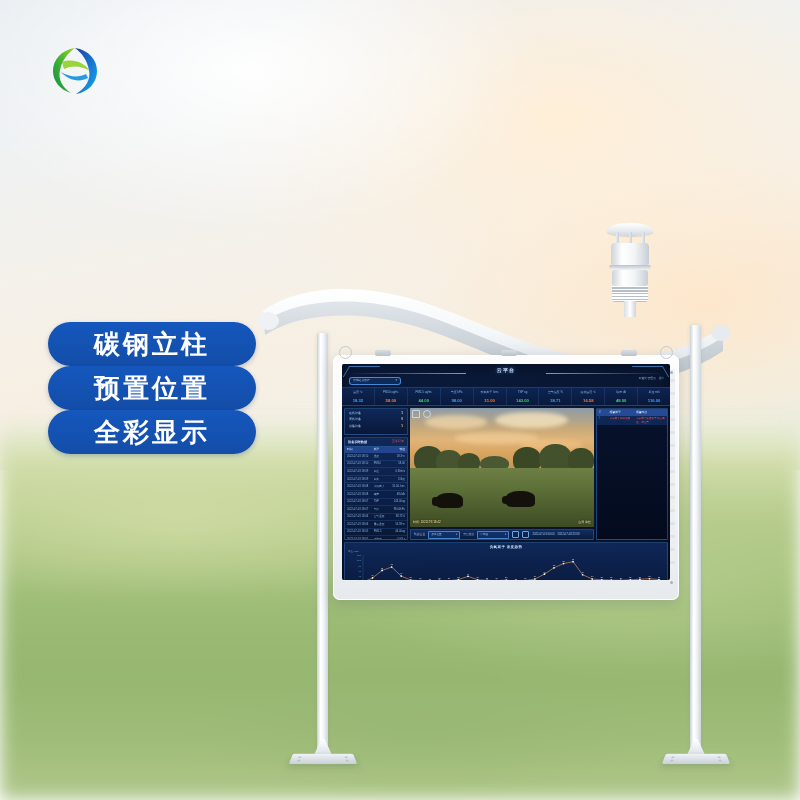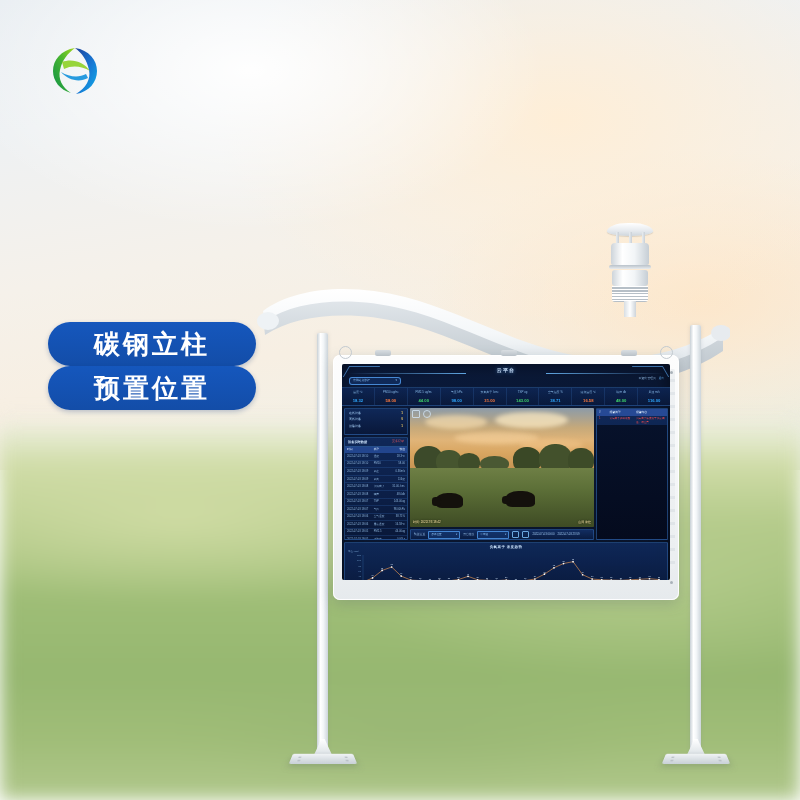--- a/index.html
+++ b/index.html
@@ -269,20 +269,21 @@
         <path d="M14 18 C24 14 36 18 42 27 C34 22 24 21 16 25 Z" fill="#8fd12a" opacity=".92"></path>
         <path d="M40 34 C31 39 20 36 13 28 C21 33 31 34 38 30 Z" fill="#1693dc" opacity=".92"></path>
       </svg>
     </span>
   </div>
 
 
   <div class="pills">
     <div class="pill">碳钢立柱</div>
     <div class="pill">预置位置</div>
+    <div class="pill">全彩显示</div>
   </div>
 
   <div class="kiosk">
 
     <div class="canopy">
       <svg width="475" height="110" viewBox="0 0 475 110">
         <defs>
           <linearGradient id="canopyTop" x1="0" y1="0" x2="0" y2="1">
             <stop offset="0%" stop-color="#ffffff"></stop>
               <stop offset="55%" stop-color="#f4f7f9"></stop>

